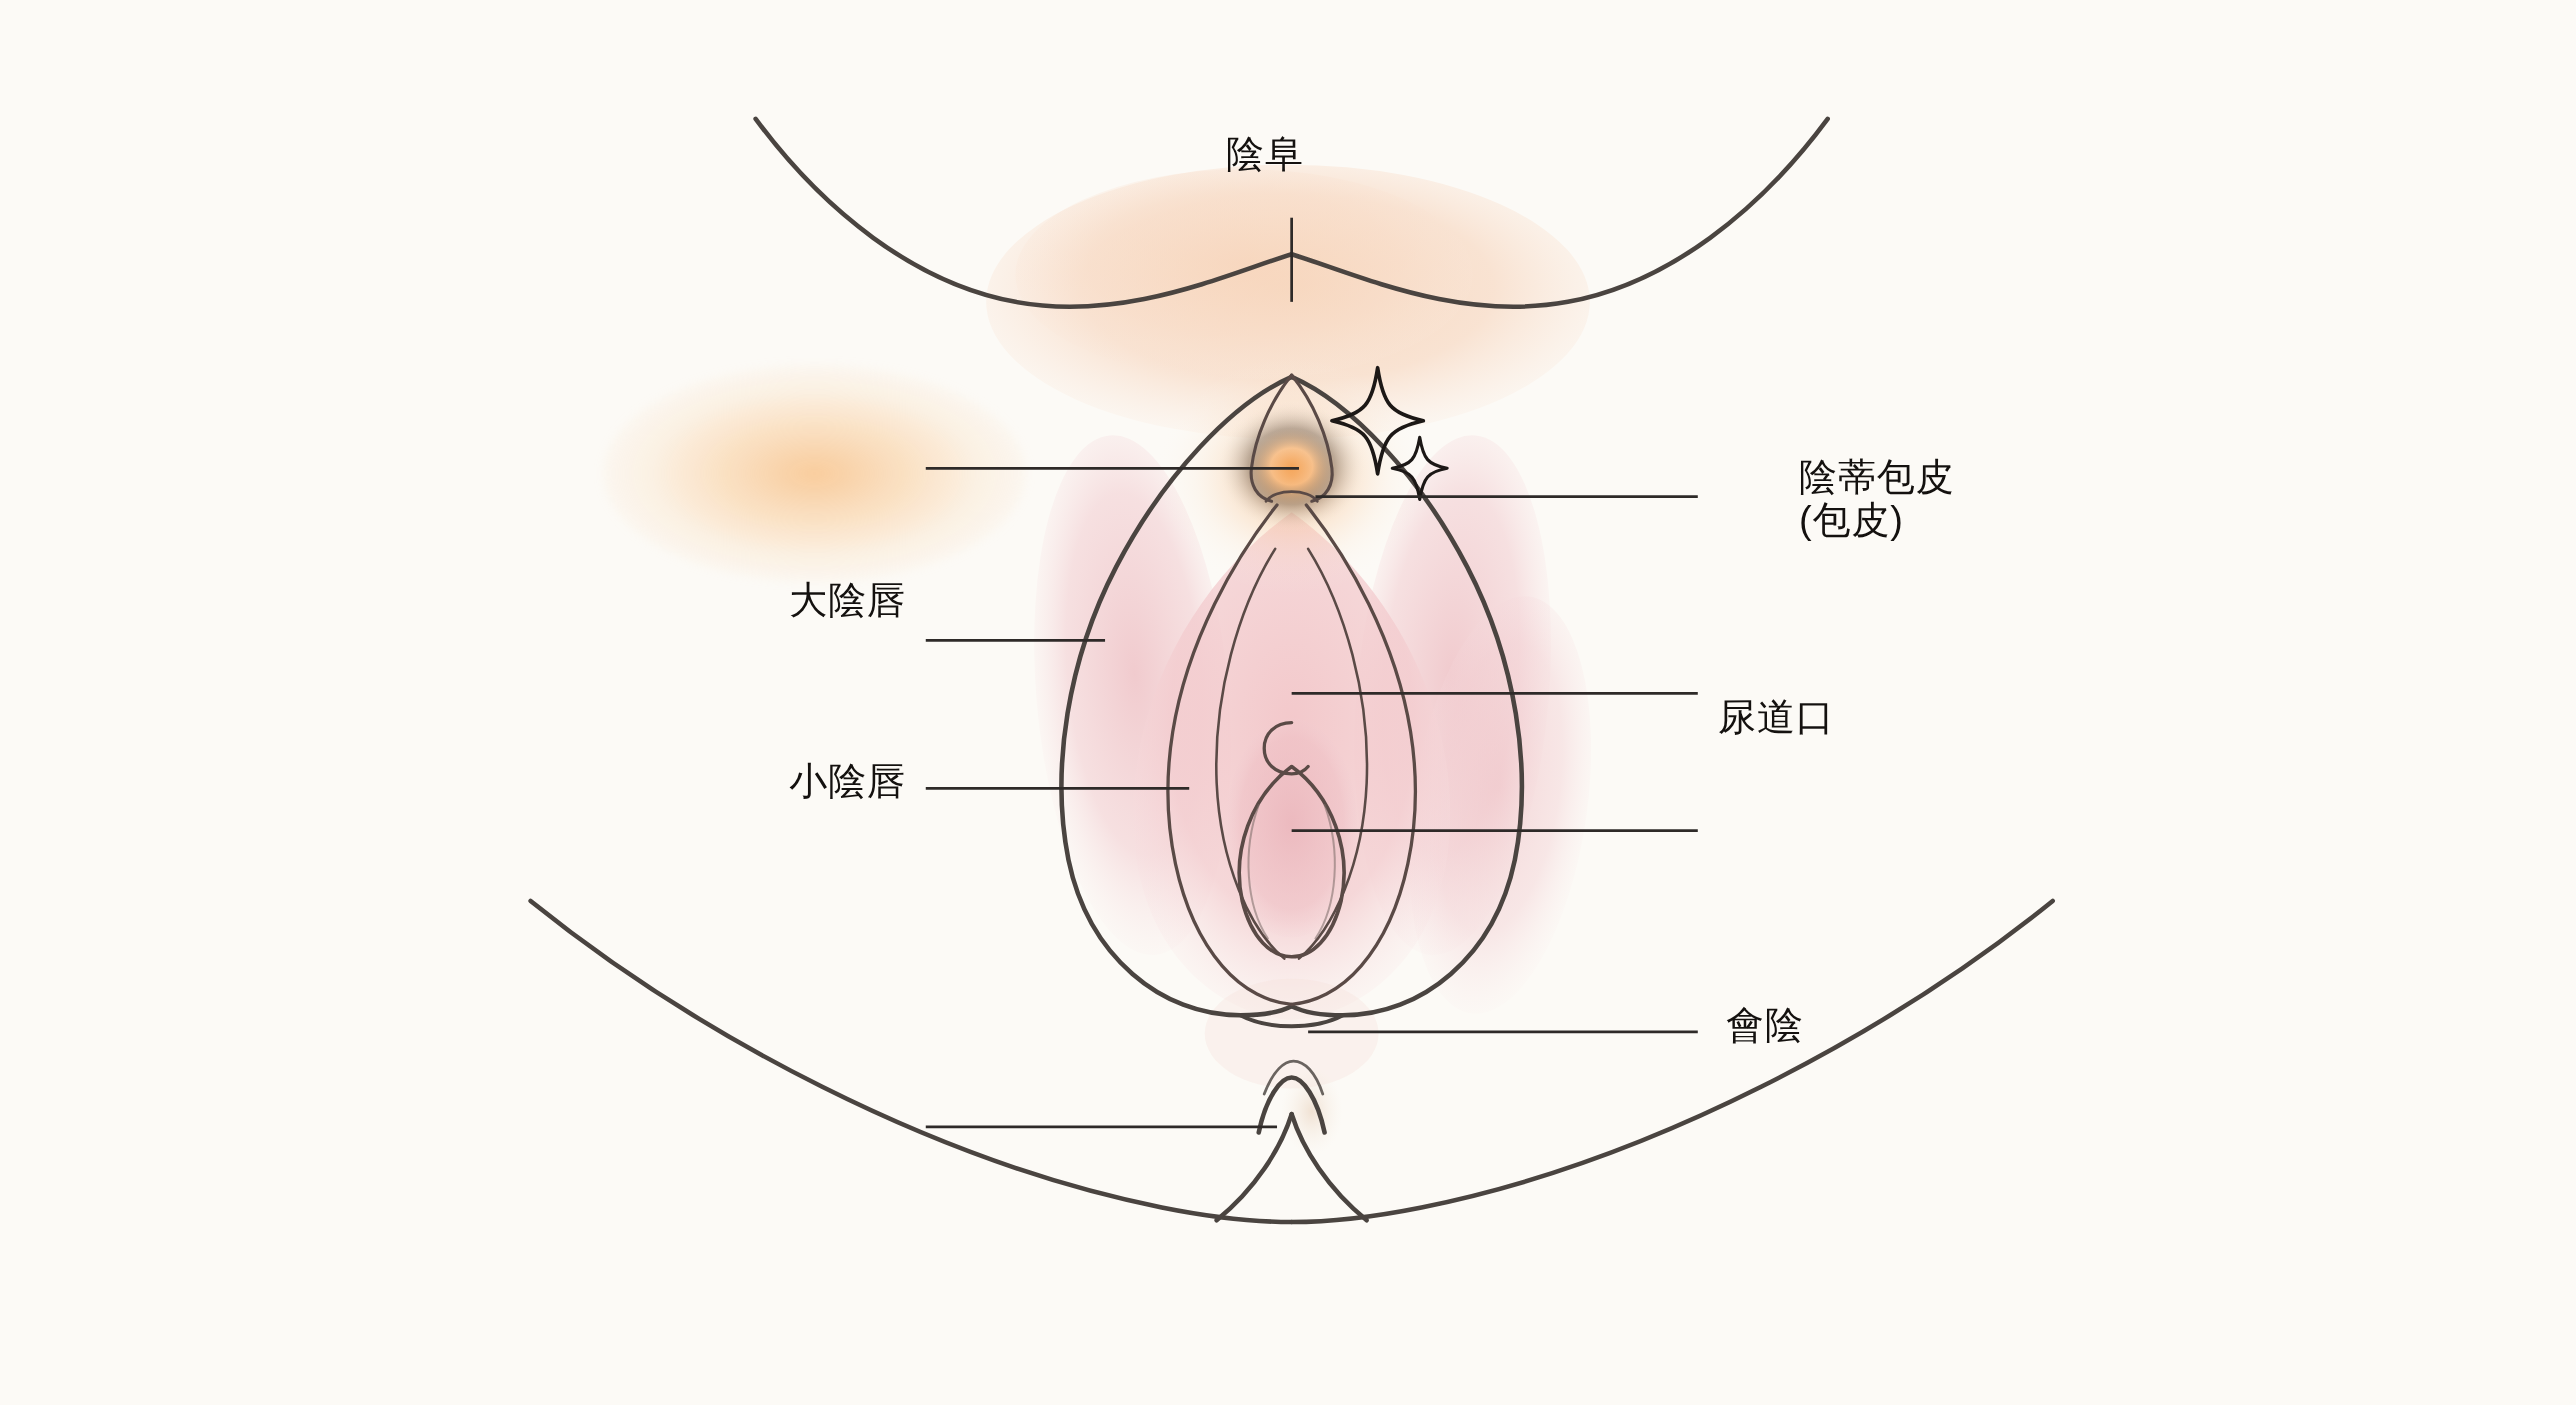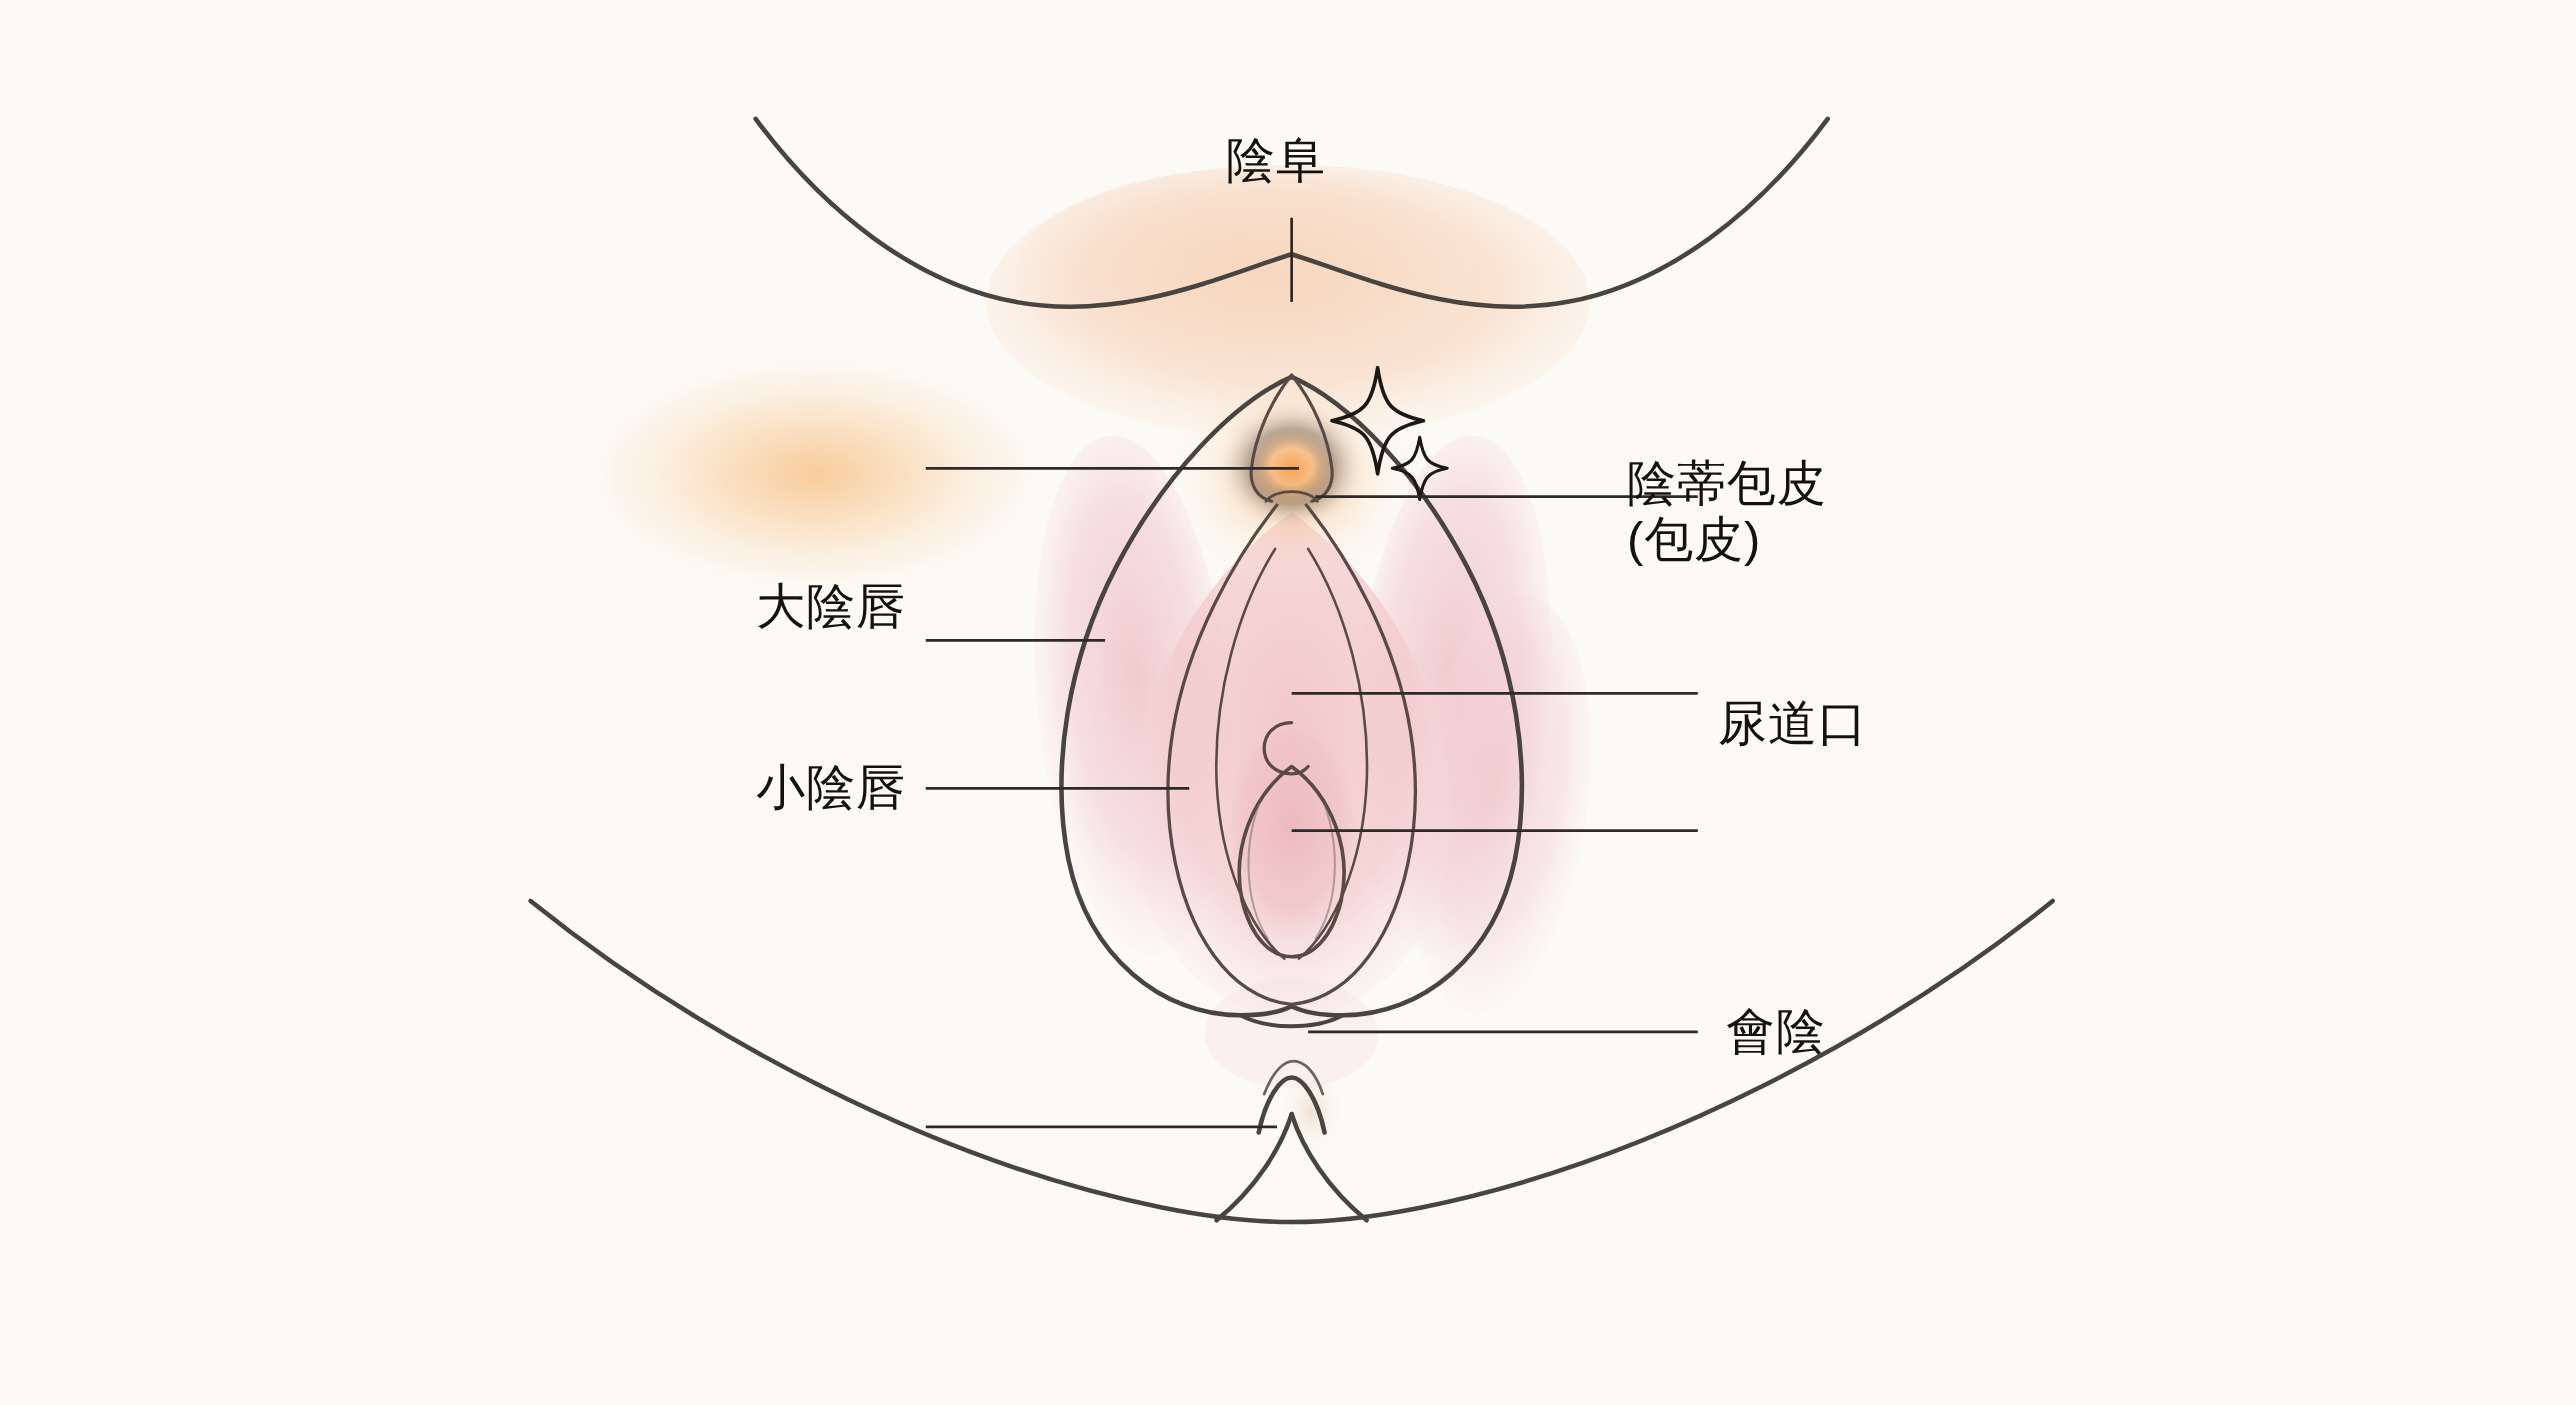--- a/index.html
+++ b/index.html
@@ -18,21 +18,21 @@
   }
   #art {
     position: absolute;
     inset: 0;
     width: 2576px;
     height: 1405px;
   }
   .label {
     position: absolute;
     color: #14110f;
-    font-size: 49px;
+    font-size: 38px;
     line-height: 1.14;
     white-space: pre;
     letter-spacing: 0.9px;
     font-weight: 400;
   }
   .label.right { text-align: left; }
   .label.left  { text-align: right; }
   .glow {
     position: absolute;
     border-radius: 50%;
@@ -268,21 +268,21 @@
   </svg>
 
   <div class="label" style="left:1226px; top:133px;">陰阜</div>
 
 
   <div class="label left" style="left:604px; top:579px; width:302px;">大陰唇</div>
 
   <div class="label left" style="left:604px; top:760px; width:302px;text-align:right;">小陰唇</div>
 
 
-  <div class="label right" style="left:1627px; top:456px;">陰蒂包皮
+  <div class="label right" style="left:1799px; top:456px;">陰蒂包皮
 (包皮)</div>
 
   <div class="label right" style="left:1718px; top:696px;">尿道口</div>
 
 
   <div class="label right" style="left:1718px; top:1004px;margin-left:8px;">會陰</div>
 
 </div>
 
 

